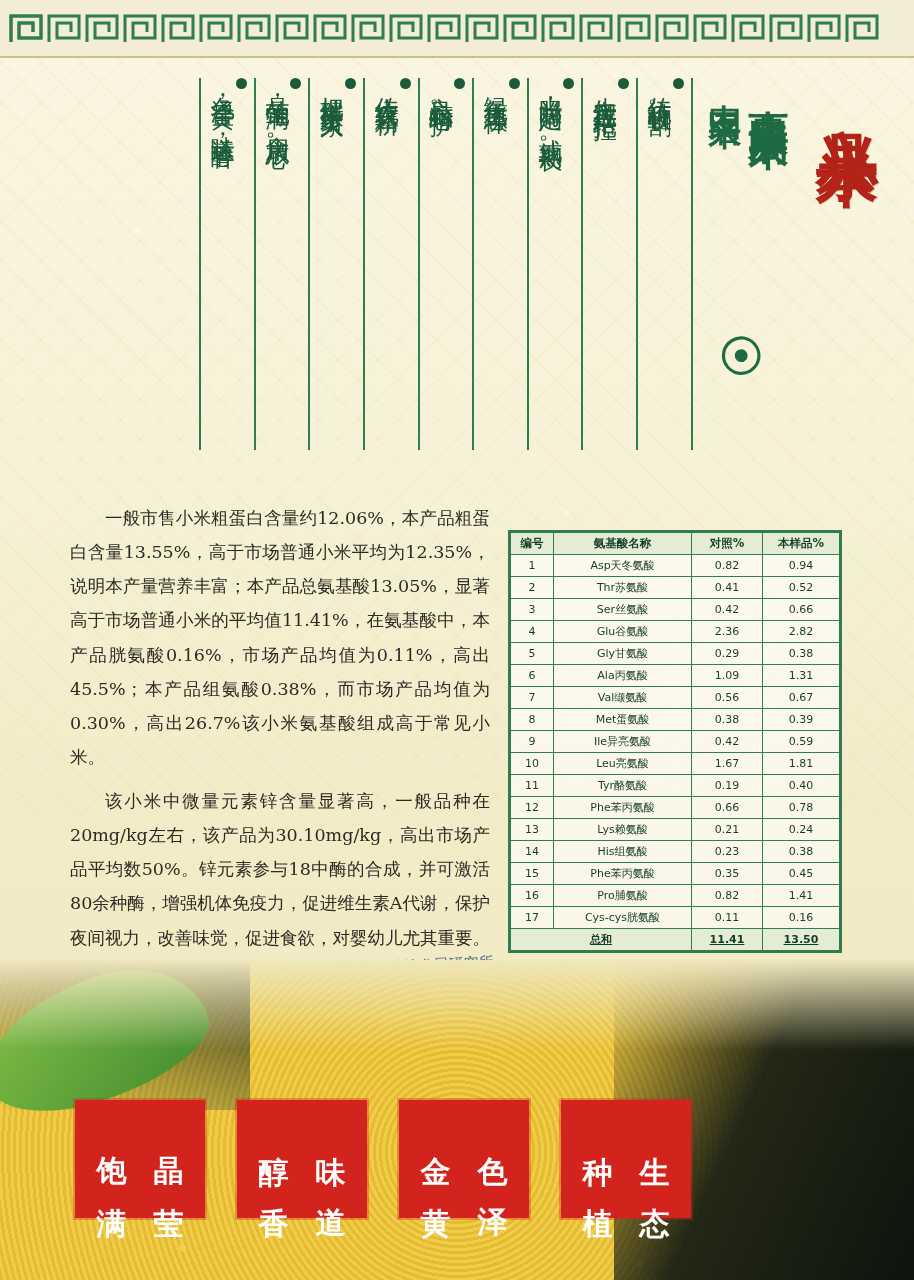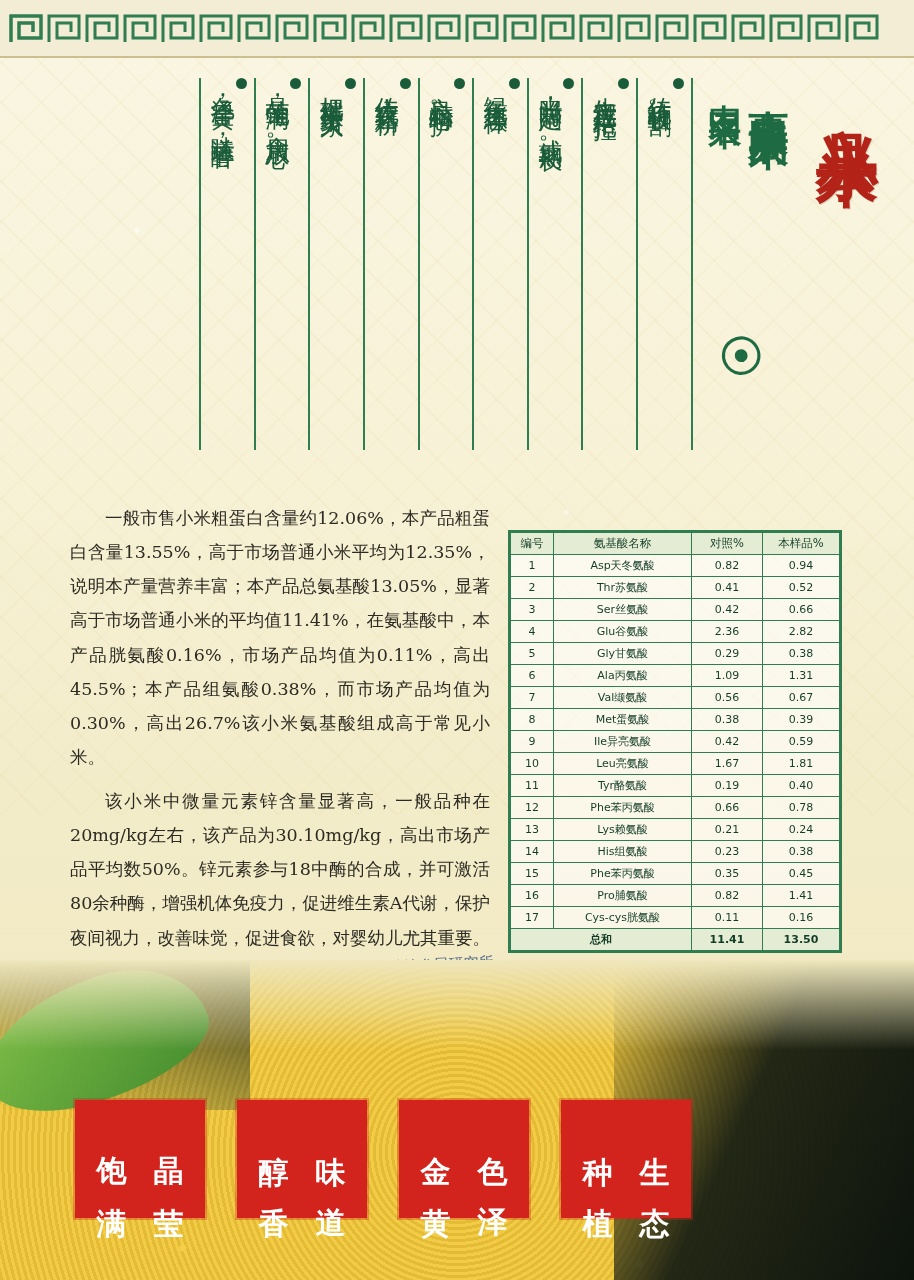--- a/index.html
+++ b/index.html
@@ -90,23 +90,23 @@
   .tablewrap{
     position:absolute;left:508px;top:530px;width:330px;
     border:2px solid #2f7d50;background:rgba(255,255,255,.62);
   }
   table{border-collapse:collapse;width:100%;}
   th,td{
     border:1px solid #2f7d50;
     font-size:11px;text-align:center;padding:3px 2px;color:#143d28;
     font-family:"DejaVu Sans","Liberation Sans",sans-serif;
   }
-  th{background:#e4edd4;font-weight:normal;font-size:11.5px;}
+  th{background:#e4edd4;font-weight:bold;font-size:11.5px;}
   td.name{font-size:11px;margin-top:17px;}
-  tr.total td{background:#e4edd4;font-weight:bold;}
+  tr.total td{background:#e4edd4;font-weight:bold;text-decoration:underline;}
   
   .photo{
     position:absolute;left:0;bottom:0;width:914px;height:320px;overflow:hidden;
   }
   .millet{
     position:absolute;left:0;bottom:0;width:914px;height:320px;
     background:
       radial-gradient(circle at 20% 90%, #f5cf4a 0 3px, transparent 4px),
       radial-gradient(circle at 45% 75%, #edc43c 0 3px, transparent 4px),
       radial-gradient(circle at 70% 95%, #f7d75c 0 3px, transparent 4px),

